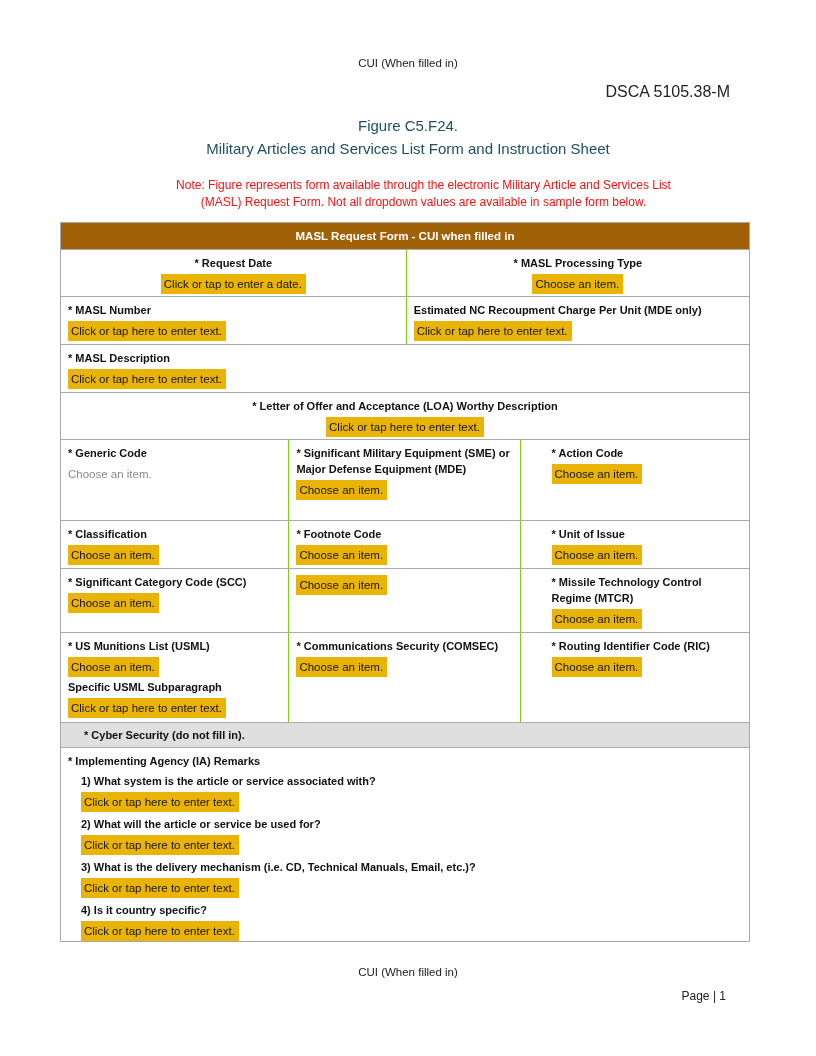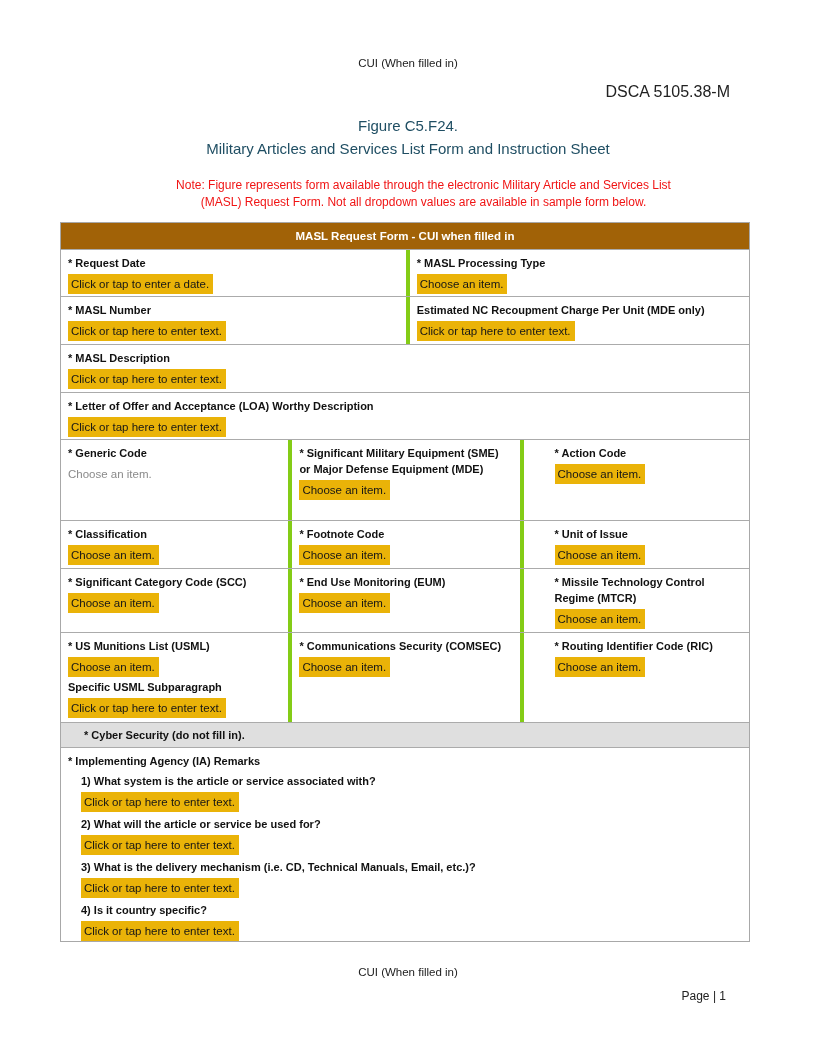--- a/index.html
+++ b/index.html
@@ -17,26 +17,26 @@
   .ftr-cui   { position:absolute; top:966px; left:0; width:100%; text-align:center; font-size:11.5px; color:#222; }
   .ftr-page  { position:absolute; top:989px; right:90px; font-size:12px; color:#222; }
 
   
   .form-table { position:absolute; top:222px; left:60px; width:690px;
                 border:1px solid #A8A8A8; background:#fff; }
   .banner { background:#a16207; color:#ffffff; font-weight:bold; font-size:11.5px;
             text-align:center; height:26px; line-height:26px; }
   .row  { display:flex; border-top:1px solid #ABABAB; }
   .cell { padding:3px 7px 3px 7px; overflow:hidden; }
-  .cell + .cell { border-left:4px solid #84cc16; }
+  .cell + .cell { border-left:1px solid #84cc16; }
   .c50  { width:50.1%; }  .c50b { width:49.9%; }
   .c33a { width:33.05%; } .c33b { width:33.6%; } .c33c { width:33.35%;padding-left:31px; }
   .cfull{ width:100%; }
 
-  .h46{height:46px;} .h47{height:47px;} .h80{height:80px;} .h63{height:63px;}
+  .h46{height:46px;text-align:center;} .h47{height:47px;} .h80{height:80px;} .h63{height:63px;}
   .h89{height:89px;} .h24{height:24px;margin-left:16px;} .h193{height:193px;}
 
   .lbl { font-weight:bold; font-size:11px; line-height:16px; padding-top:2px; color:#111; }
   .ph  { display:inline-block; font-size:11.5px; line-height:14px; padding:3px 4px 3px 3px;
          margin-top:3px; background:#eab308; color:#161616; cursor:text; }
   .ph-plain { display:inline-block; font-size:11.5px; line-height:14px; padding:3px 0;
               margin-top:3px; color:#8A8A8A; cursor:pointer; }
   .shaded-row { background:#DFDFDF; }
   .shaded-row .lbl { padding-top:1px; }
 
@@ -131,21 +131,20 @@
         <span class="ph">Choose an item.</span>
       </div>
     </div>
 
     <div class="row">
       <div class="cell c33a h63">
         <div class="lbl">* Significant Category Code (SCC)</div>
         <span class="ph">Choose an item.</span>
       </div>
       <div class="cell c33b h63">
-        <div class="lbl">* End Use Monitoring (EUM)</div>
         <span class="ph">Choose an item.</span>
       </div>
       <div class="cell c33c h63">
         <div class="lbl">* Missile Technology Control Regime (MTCR)</div>
         <span class="ph">Choose an item.</span>
       </div>
     </div>
 
     <div class="row">
       <div class="cell c33a h89">

